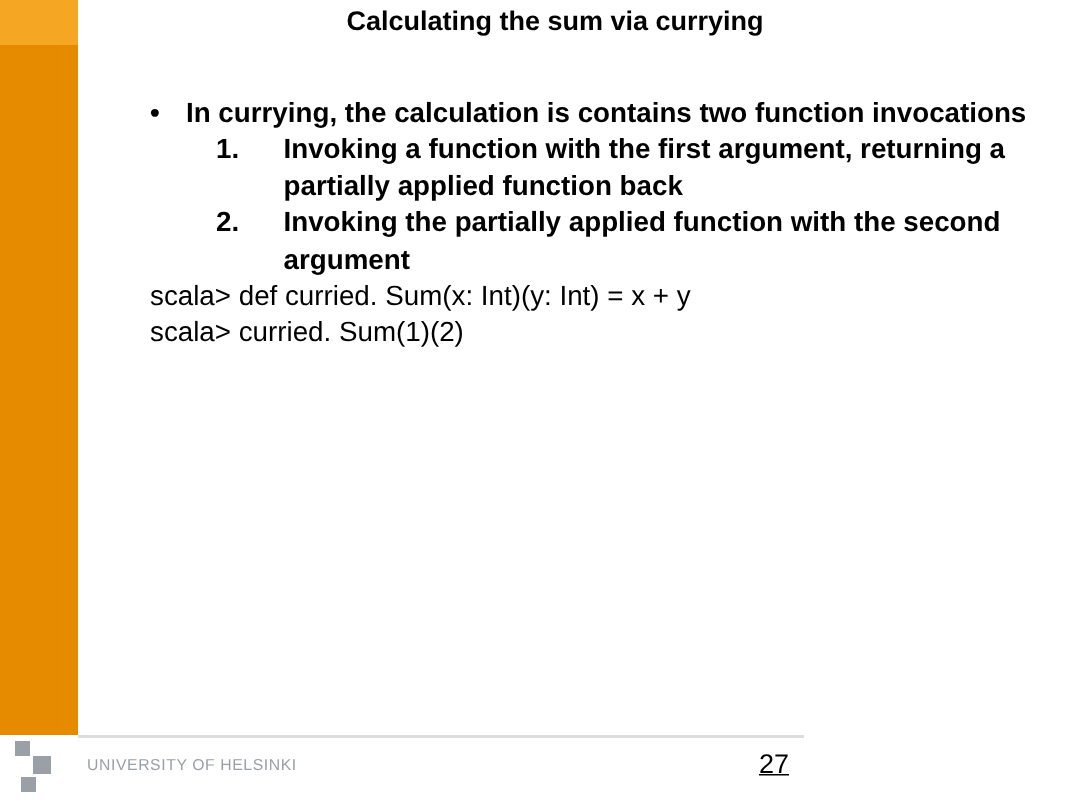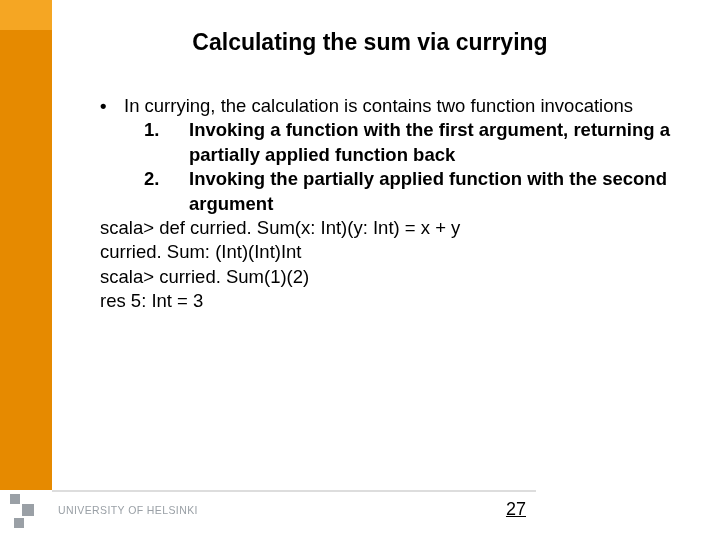--- a/index.html
+++ b/index.html
@@ -2,25 +2,25 @@
 <html><head>
 <meta charset="utf-8">
 <style>
   * { box-sizing: border-box; margin: 0; padding: 0; }
   html, body { width: 720px; height: 540px; background: #fff; font-family: Arial, Helvetica, sans-serif; color: #000; }
   .slide { position: relative; width: 720px; height: 540px; overflow: hidden; }
   .sidebar { position: absolute; left: 0; top: 0; width: 52px; height: 540px; }
   .sidebar .top { width: 52px; height: 30px; background: #f5a623; }
   .sidebar .mid { width: 52px; height: 460px; background: #e68a00; }
   .content { position: absolute; left: 70px; top: 0; right: 20px; bottom: 0; }
-  .title { text-align: center; font-weight: bold; font-size: 23px; margin-top: 29px; margin-bottom: 38px; padding-right: 30px; }
+  .title { text-align: center; font-weight: bold; font-size: 18px; margin-top: 4px; margin-bottom: 38px; padding-right: 30px; }
   .body { font-size: 18.5px; line-height: 1.32; padding-left: 30px; padding-right: 10px; }
   .b1 { display: flex; margin-bottom: 0; }
   .b1 .dot { width: 24px; flex: 0 0 24px; font-weight: bold; }
-  .b1 .txt { font-weight: normal; text-align: center; }
+  .b1 .txt { font-weight: bold; text-align: center; }
   .n1 { display: flex; padding-left: 44px; }
   .n1 .num { width: 30px; flex: 0 0 30px; font-weight: bold; }
   .n1 .txt { font-weight: bold; margin-left: 15px; }
   .code { padding-left: 0; }
   .footer { position: absolute; left: 0; bottom: 0; width: 576px; height: 64px; }
   .logo-area { position: absolute; left: 6px; bottom: 8px; }
   .uni-logo { display: flex; align-items: center; }
   .uni-mark { position: relative; width: 44px; height: 44px; margin-right: 8px; }
   .sq { position: absolute; background: #9aa0a6; }
   .sq1 { width: 10px; height: 10px; left: 4px; top: 6px; }
@@ -52,23 +52,21 @@
         <div class="num">1.</div>
         <div class="txt">Invoking a function with the first argument, returning a partially applied function back</div>
       </div>
       <div class="n1">
         <div class="num">2.</div>
         <div class="txt">Invoking the partially applied function with the second argument</div>
       </div>
 
       <div class="code">
         <div>scala&gt; def curried. Sum(x: Int)(y: Int) = x + y</div>
-        <div>curried. Sum: (Int)(Int)Int</div>
         <div>scala&gt; curried. Sum(1)(2)</div>
-        <div>res 5: Int = 3</div>
       </div>
     </div>
   </div>
 
   <div class="footer">
     <div class="hr"></div>
     <div class="logo-area">
       <div class="uni-logo">
         <div class="uni-mark">
           <div class="sq sq1"></div>

